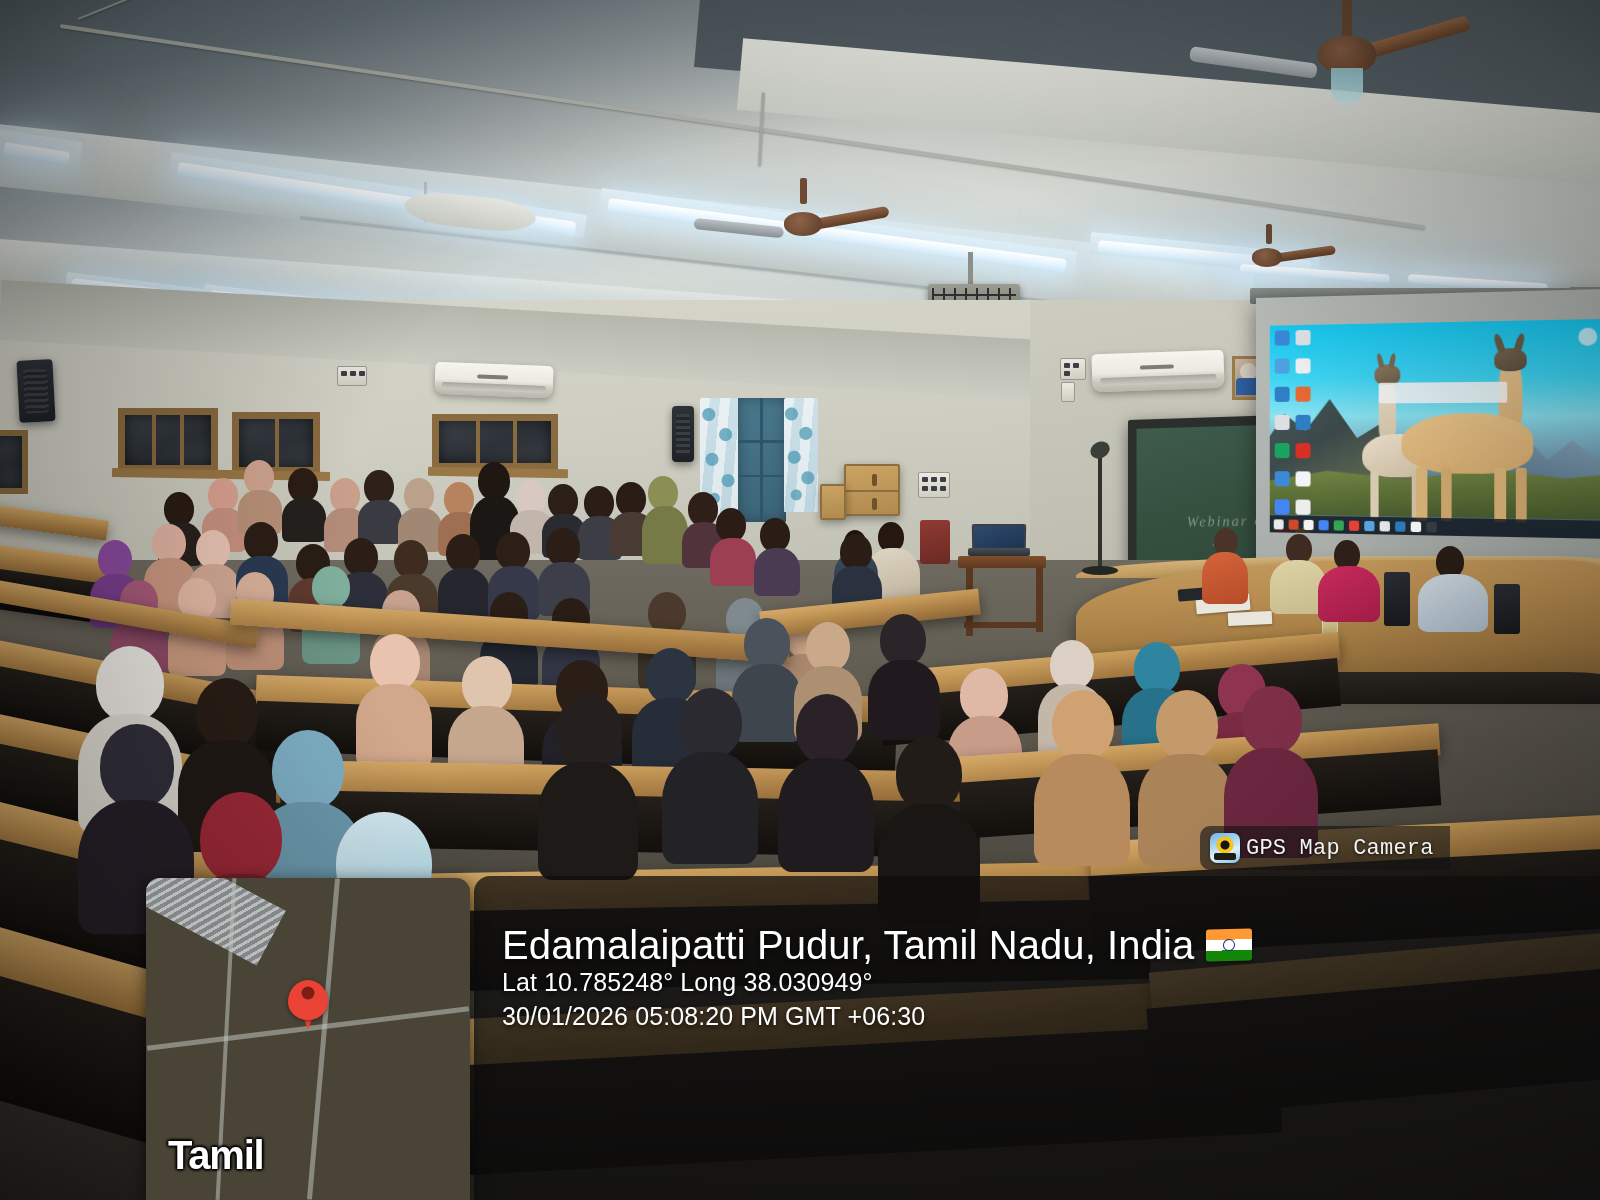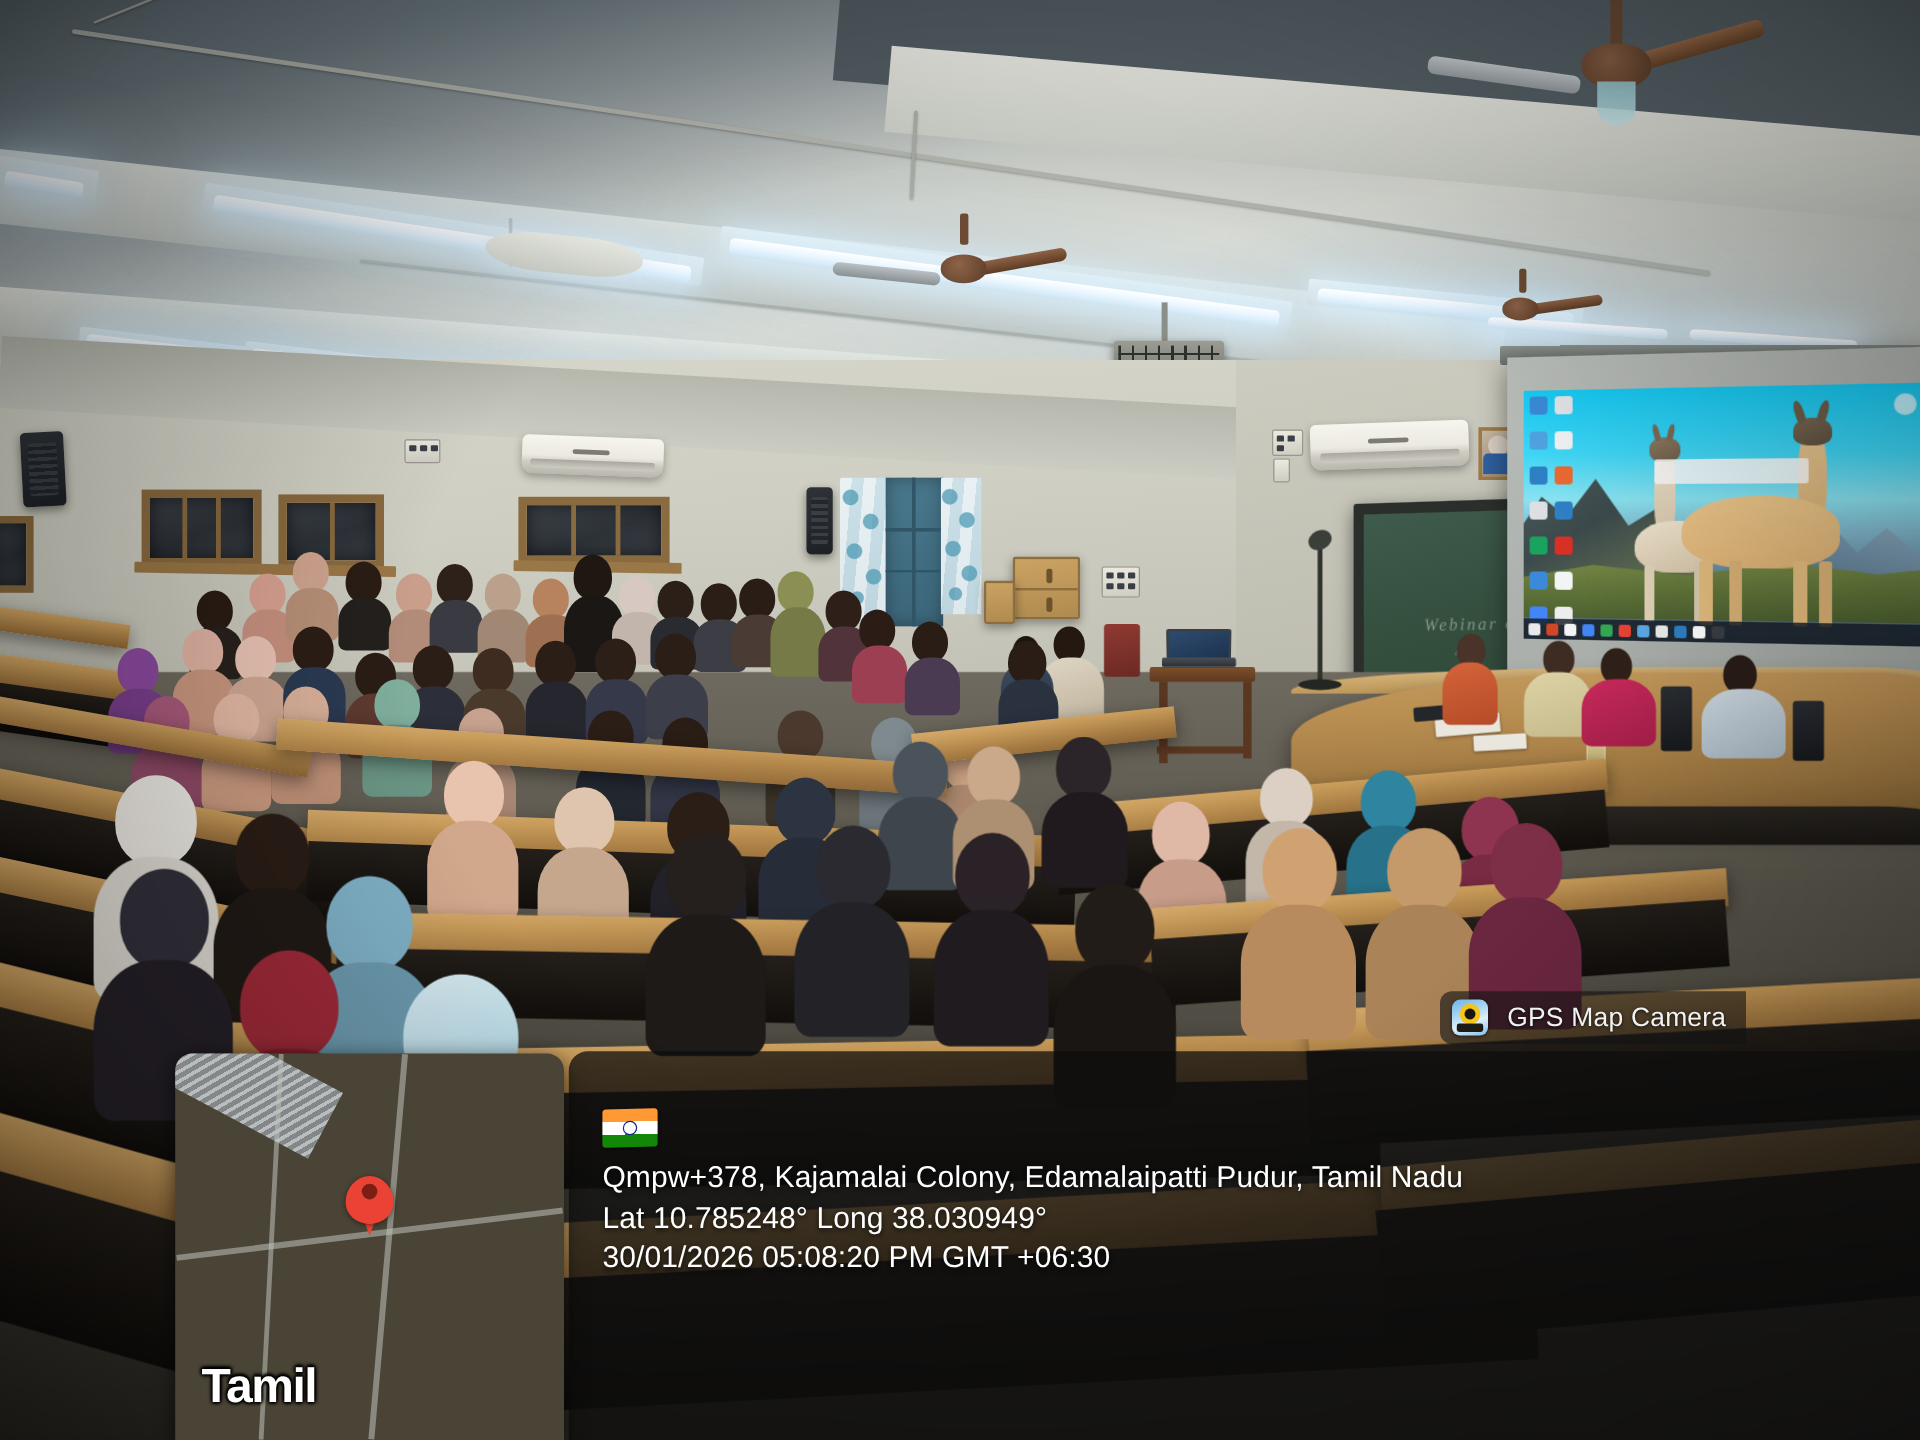--- a/index.html
+++ b/index.html
@@ -290,23 +290,23 @@
   .chair { position:absolute; background:linear-gradient(170deg,#2b2e33,#17191d); border-radius:3px; }
 
   .vignette {
     position:absolute; inset:0; pointer-events:none;
     background:radial-gradient(ellipse at 52% 46%, rgba(0,0,0,0) 42%, rgba(0,0,0,.30) 82%, rgba(0,0,0,.52) 100%);
   }
 
   
   .gps-badge {
     position:absolute; left:1200px; top:826px;
-    display:flex; align-items:center; gap:16px;
+    display:flex; align-items:center; gap:6px;
     background:rgba(20,20,20,.62);
-    border-radius:10px 0 0 10px; padding:7px 16px 7px 10px;
+    border-radius:10px 0 0 10px; padding:7px 16px 7px 10px;font-family:Liberation Mono, monospace;
   }
   .gps-badge-icon {
     width:30px; height:30px; border-radius:7px;
     background:linear-gradient(160deg,#6fb2e8 0%,#a7d6f2 36%,#dff0fb 62%,#7fc0ea 100%);
     position:relative; flex:none; overflow:hidden;
     box-shadow:0 1px 3px rgba(0,0,0,.5);
   }
   .gps-badge-icon .lens {
     position:absolute; left:50%; top:40%; transform:translate(-50%,-50%);
     width:17px; height:17px; border-radius:50%;
@@ -957,23 +957,23 @@
   <div class="gps-badge">
     <span class="gps-badge-icon">
       <span class="lens"></span>
         <span class="strip"></span>
     </span>
     <span class="gps-badge-label">GPS Map Camera</span>
   </div>
 
   <div class="gps-panel">
     <div class="gps-title">
+      <span>Edamalaipatti Pudur, Tamil Nadu, India</span>
       <span class="flag-in"></span>
     </div>
-    <div class="gps-line first">Qmpw+378, Kajamalai Colony, Edamalaipatti Pudur, Tamil Nadu</div>
     <div class="gps-line">Lat 10.785248° Long 38.030949°</div>
     <div class="gps-line">30/01/2026 05:08:20 PM GMT +06:30</div>
   </div>
 
   <div class="map-thumb">
     <div class="map-sat"></div>
     <div class="map-rail"></div>
     <div class="map-road" style="left:0;top:46%;width:100%;height:5px;transform:rotate(-7deg);"></div>
     <div class="map-road" style="left:54%;top:0;width:5px;height:100%;transform:rotate(5deg);"></div>
     <div class="map-road" style="left:24%;top:0;width:4px;height:100%;transform:rotate(3deg);"></div>

